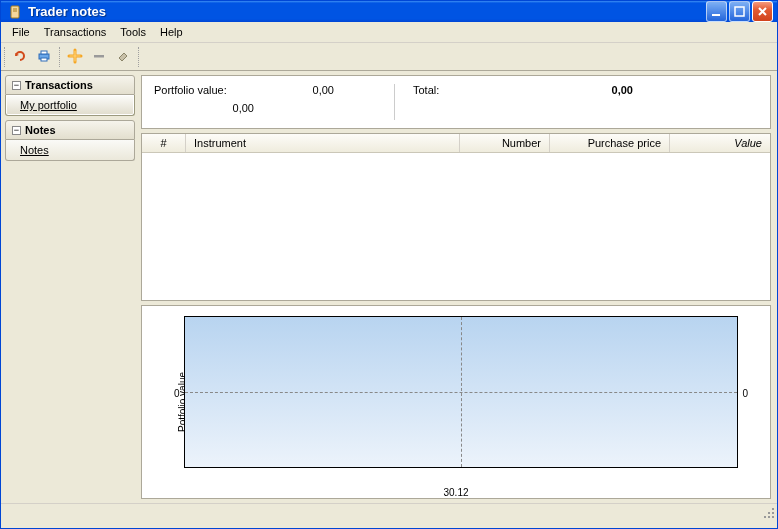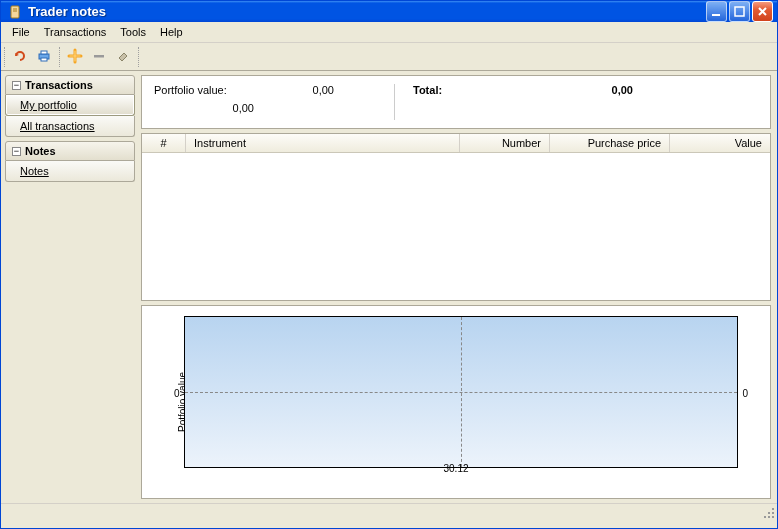--- a/index.html
+++ b/index.html
@@ -149,21 +149,21 @@
   .summary-val { text-align: right; padding-right: 20px; }
   .summary-div {
     width: 1px; height: 36px;
     background: #ccc;
     margin: 0 18px 0 0;
   }
   .summary-right {
     display: grid;
     grid-template-columns: 140px 80px;
   }
-  .summary-right .tl { font-weight: bold; }
+  .summary-right .tl { font-weight: normal; }
   .summary-right .tv { font-weight: bold; text-align: right; }
   .table-box {
     background: white;
     border: 1px solid #aca899;
     flex: 1;
     min-height: 120px;
     display: flex;
     flex-direction: column;
   }
   .thead {
@@ -177,21 +177,21 @@
     padding: 0 8px;
     border-right: 1px solid #d4d0c8;
     height: 100%;
     display: flex;
     align-items: center;
   }
   .th.num { width: 44px; justify-content: center; }
   .th.inst { flex: 1; text-align: right; }
   .th.number { width: 90px; justify-content: flex-end; }
   .th.price { width: 120px; justify-content: flex-end; }
-  .th.value { width: 100px; justify-content: flex-end; border-right: none; }
+  .th.value { width: 100px; justify-content: flex-end; border-right: none; font-style: italic; }
   .chart-box {
     background: white;
     border: 1px solid #aca899;
     height: 194px;
     position: relative;
   }
   .chart-bg {
     position: absolute;
     left: 42px; right: 32px; top: 10px; bottom: 30px;
     background: linear-gradient(to bottom, #b8d4f0, #ecf3fb);
@@ -220,21 +220,21 @@
     left: 32px; top: calc(50% - 14px);
     font-size: 10px;
   }
   .chart-right0 {
     position: absolute;
     right: 22px; top: calc(50% - 14px);
     font-size: 10px;
   }
   .chart-xlabel {
     position: absolute;
-    bottom: 24px; left: 50%;
+    bottom: 0; left: 50%;
     transform: translateX(-50%);
     font-size: 10px;
   }
   
   .statusbar {
     height: 17px;
     background: #ece9d8;
     border-top: 1px solid #d4d0c8;
     position: relative;
   }
@@ -341,23 +341,20 @@
 
 <div class="body">
   <div class="sidebar">
     <div class="nav-group-header">
       <span class="nav-collapse">−</span>
       <span>Transactions</span>
     </div>
     <div class="nav-item selected">
       <span>My portfolio</span>
     </div>
-    <div class="nav-item last">
-      <span>All transactions</span>
-    </div>
     <div class="nav-spacer"></div>
     <div class="nav-group-header">
       <span class="nav-collapse">−</span>
       <span>Notes</span>
     </div>
     <div class="nav-item last">
       <span>Notes</span>
     </div>
   </div>
 

